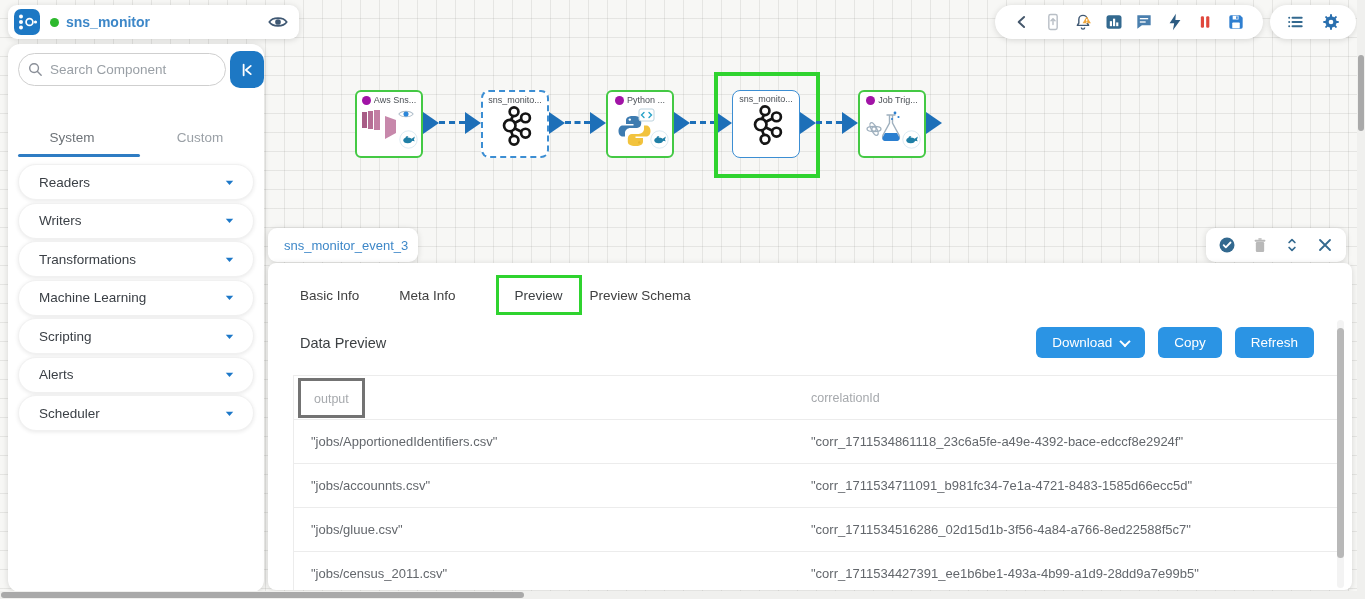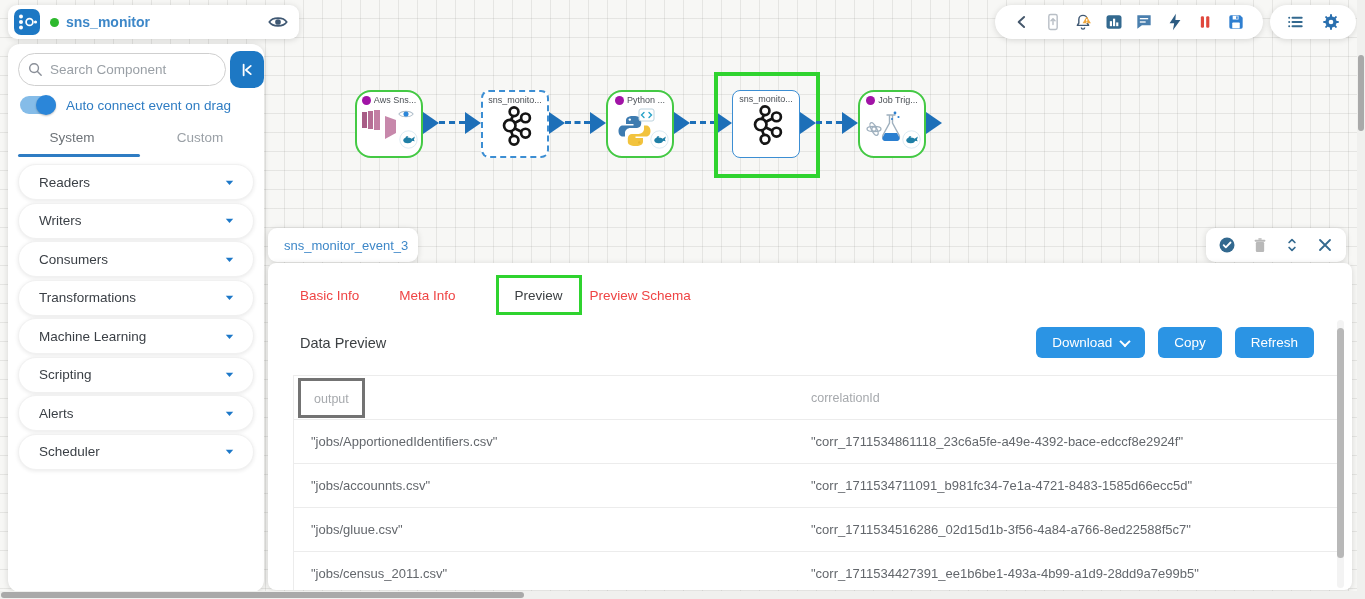--- a/index.html
+++ b/index.html
@@ -47,21 +47,21 @@
   .cat-pill .lbl { flex:1; font-size:13.5px; color:#3a3f45; }
 
   
   #toolbar-main { left:995px; top:5px; width:268px; height:34px; border-radius:17px;
     display:flex; align-items:center; justify-content:space-around; padding:0 12px; }
   #toolbar-side { left:1270px; top:5px; width:86px; height:34px; border-radius:17px;
     display:flex; align-items:center; justify-content:space-evenly; }
   .tb-btn { background:none; border:none; width:22px; height:22px; cursor:pointer; display:flex; align-items:center; justify-content:center; }
 
   
-  .node { position:absolute; top:90px; width:68px; height:68px; background:#fff; border-radius:16px;
+  .node { position:absolute; top:90px; width:68px; height:68px; background:#fff; border-radius:6px;
     padding:3px 4px; cursor:pointer; }
   .node.component { border:2px solid #44c944; }
   .node.event-dashed { border:2px dashed #3c8ed3; border-radius:8px; }
   .node.event-solid { border:1.5px solid #3c8ed3; border-radius:8px; }
   .node-top { display:flex; align-items:center; justify-content:center; }
   .node-dot { width:9px; height:9px; border-radius:50%; background:#a113a6; margin-right:3px; flex:none; }
   .node-label { font-size:9px; color:#4a4f55; white-space:nowrap; overflow:hidden; }
   .node-body { position:relative; height:46px; }
   .tri { position:absolute; top:112px; width:0; height:0;
     border-top:11px solid transparent; border-bottom:11px solid transparent;
@@ -72,21 +72,21 @@
 
   
   #event-tab { left:268px; top:228px; width:150px; height:34px; border-radius:9px;
     display:flex; align-items:center; padding-left:16px; font-size:13px; color:#3d87c8; cursor:pointer; }
   #panel-actions { left:1206px; top:228px; width:140px; height:34px; border-radius:9px;
     display:flex; align-items:center; justify-content:space-evenly; }
 
   
   #panel { left:268px; top:263px; width:1084px; height:327px; border-radius:8px; overflow:hidden; }
   #panel-tabs { display:flex; align-items:center; padding:14px 0 0 32px; height:50px; }
-  .ptab { font-size:13.5px; color:#ef4444; margin-right:40px; cursor:pointer; }
+  .ptab { font-size:13.5px; color:#404040; margin-right:40px; cursor:pointer; }
   .ptab.active { color:#3c4043; margin-right:0; }
   .hl-green { border:3px solid #2fd32f; padding:8px 16px; margin-right:8px; }
   #dp-header { display:flex; align-items:center; padding:14px 38px 0 32px; }
   #dp-title { font-size:14.5px; font-weight:normal; color:#3c4043; flex:1; }
   .btn { background:#2b94e4; color:#fff; border:none; border-radius:6px; height:31px;
     font-size:13.5px; font-family:"Liberation Sans",sans-serif; cursor:pointer;
     display:inline-flex; align-items:center; justify-content:center; margin-left:13px; padding:0 16px; }
   .chev-dn { width:8px; height:8px; border-right:2px solid #fff; border-bottom:2px solid #fff;
     transform:rotate(45deg) translate(-1px,-1px); margin-left:9px; display:inline-block; }
   #table { position:absolute; left:25px; top:112px; width:1044px; border-left:1px solid #ececec; border-top:1px solid #ececec; }
@@ -141,50 +141,36 @@
     <input id="search-input" placeholder="Search Component" style="">
   </div>
   <button id="collapse-btn">
     <span class="ic" style="width:18px;height:18px">
       <svg viewBox="0 0 24 24">
           <path d="M7.5 5v14" stroke="#fff" stroke-width="2.4" stroke-linecap="round"></path>
           <path d="M17 6.5 10.5 12 17 17.5" stroke="#fff" stroke-width="2.4" fill="none" stroke-linecap="round" stroke-linejoin="round"></path>
         </svg>
     </span>
   </button>
-  <div id="toggle-row">
-    <span id="toggle">
-        <span class="knob"></span>
-      </span>
-    <span id="toggle-label">Auto connect event on drag</span>
-  </div>
   <div id="side-tabs">
       <div class="side-tab active">System</div>
       <div class="side-tab">Custom</div>
     </div>
   <div id="tab-underline"></div>
   <div id="cat-list">
       <div class="cat-pill">
         <span class="lbl">Readers</span>
         <span class="ic" style="width:15px;height:15px">
           <svg viewBox="0 0 24 24">
             <polygon points="6,9 18,9 12,16" fill="#1d78c8"></polygon>
           </svg>
         </span>
       </div>
       <div class="cat-pill">
         <span class="lbl">Writers</span>
-        <span class="ic" style="width:15px;height:15px">
-          <svg viewBox="0 0 24 24">
-            <polygon points="6,9 18,9 12,16" fill="#1d78c8"></polygon>
-          </svg>
-        </span>
-      </div>
-      <div class="cat-pill">
-        <span class="lbl">Consumers</span>
         <span class="ic" style="width:15px;height:15px">
           <svg viewBox="0 0 24 24">
             <polygon points="6,9 18,9 12,16" fill="#1d78c8"></polygon>
           </svg>
         </span>
       </div>
       <div class="cat-pill">
         <span class="lbl">Transformations</span>
         <span class="ic" style="width:15px;height:15px">
           <svg viewBox="0 0 24 24">

